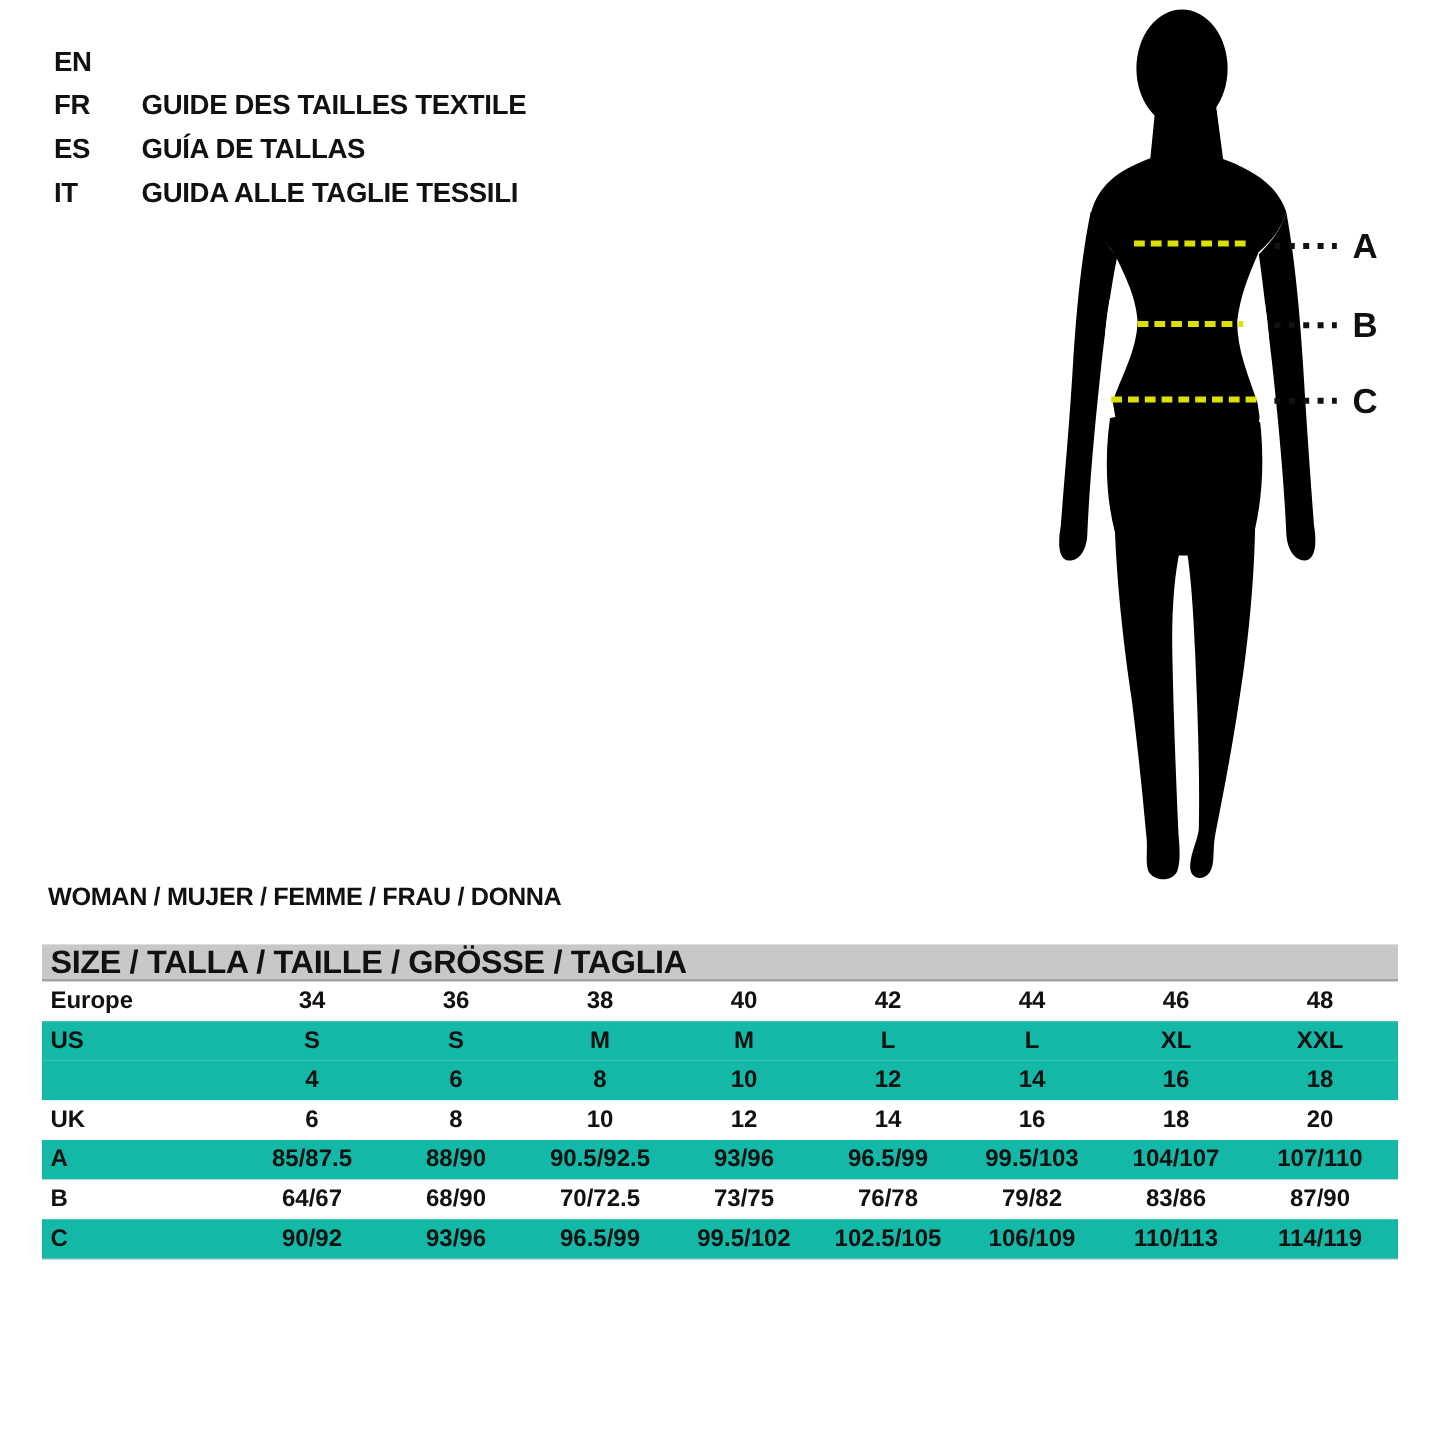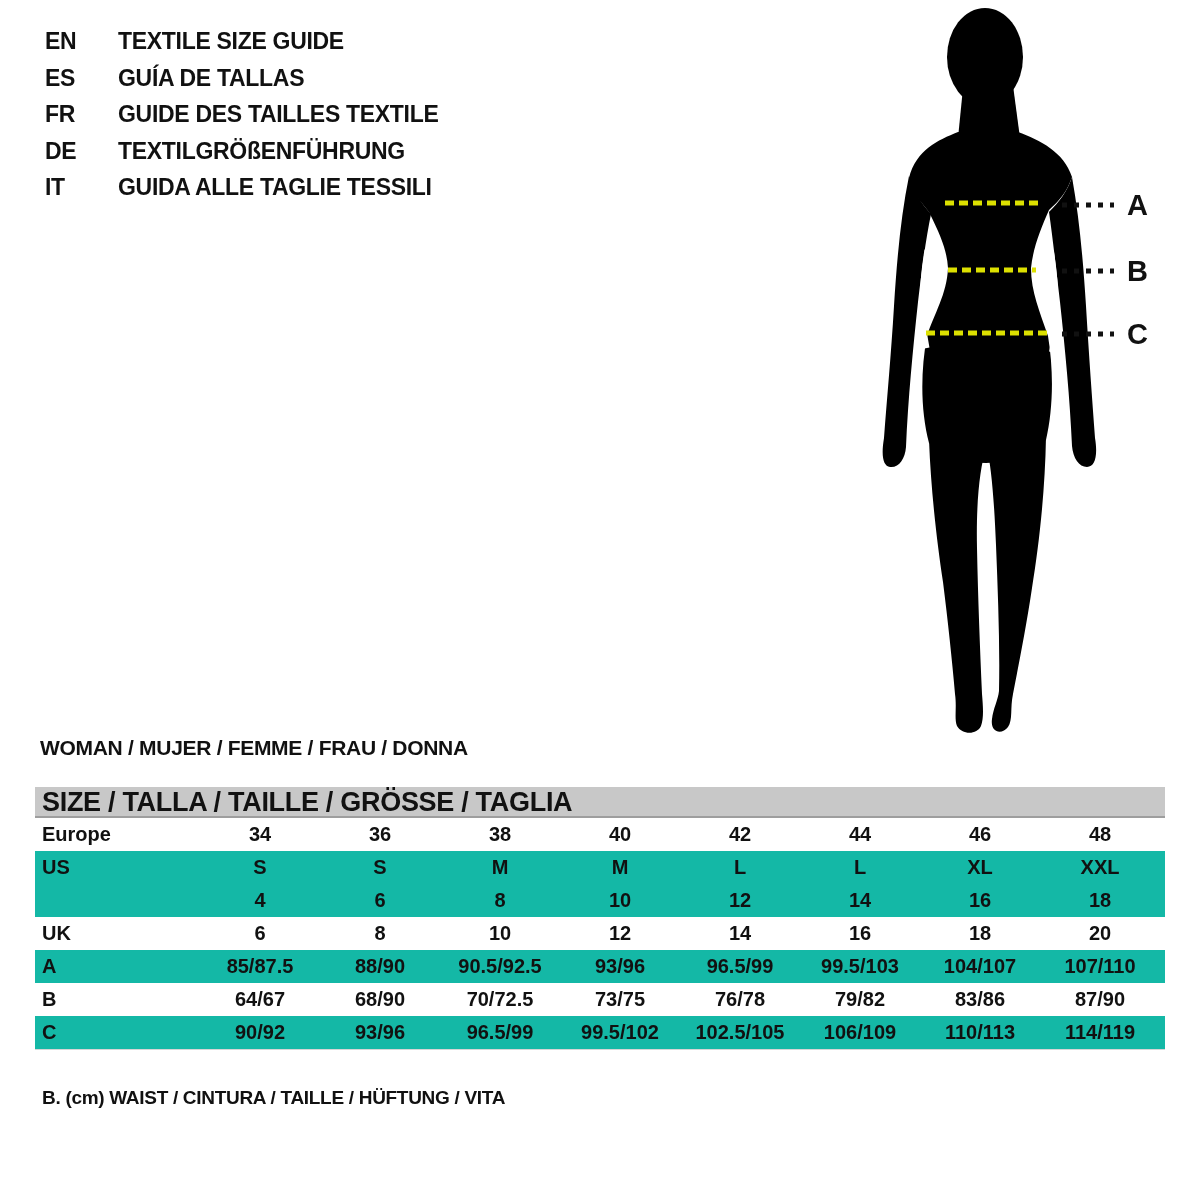--- a/index.html
+++ b/index.html
@@ -2,21 +2,21 @@
 <html><head>
 <meta charset="utf-8">
 <style>
   html,body{margin:0;padding:0;background:#fff;}
   .canvas{
     position:relative;width:1200px;height:1200px;background:#ffffff;overflow:hidden;
     font-family:"Liberation Sans",sans-serif;color:#111;
   }
   
   .lang-block{position:absolute;left:45px;top:28px;}
-  .lang-row{display:flex;height:36.5px;align-items:flex-start;}
+  .lang-row{display:flex;height:36.5px;align-items:flex-end;}
   .lang-code{width:73px;font-size:23px;font-weight:bold;letter-spacing:-0.3px;}
   .lang-label{font-size:23px;font-weight:bold;letter-spacing:-0.3px;white-space:nowrap;}
   
   .figure-wrap{position:absolute;left:850px;top:0;width:350px;height:740px;}
   .figure-wrap svg{display:block;width:100%;height:100%;}
   
   .section-title{position:absolute;left:40px;top:736px;font-size:21px;font-weight:bold;letter-spacing:-0.3px;white-space:nowrap;}
   
   .size-table{position:absolute;left:35px;top:787px;width:1130px;border-bottom:1px solid #d6d6d6;}
   .size-table-header{
@@ -33,37 +33,32 @@
 </style>
 </head>
 <body>
 
 <div class="canvas">
 
   <div class="lang-block">
 
       <div class="lang-row">
         <span class="lang-code">EN</span>
-        <span class="lang-label">TEXTILE SIZE GUIDE</span>
+      </div>
+
+      <div class="lang-row">
+        <span class="lang-code">FR</span>
+        <span class="lang-label">GUIDE DES TAILLES TEXTILE</span>
       </div>
 
       <div class="lang-row">
         <span class="lang-code">ES</span>
         <span class="lang-label">GUÍA DE TALLAS</span>
       </div>
 
-      <div class="lang-row">
-        <span class="lang-code">FR</span>
-        <span class="lang-label">GUIDE DES TAILLES TEXTILE</span>
-      </div>
-
-      <div class="lang-row">
-        <span class="lang-code">DE</span>
-        <span class="lang-label">TEXTILGRÖßENFÜHRUNG</span>
-      </div>
 
       <div class="lang-row">
         <span class="lang-code">IT</span>
         <span class="lang-label">GUIDA ALLE TAGLIE TESSILI</span>
       </div>
     </div>
 
   <div class="figure-wrap">
     <svg viewBox="0 0 350 740" xmlns="http://www.w3.org/2000/svg">
       <g fill="#000000">
@@ -223,17 +218,16 @@
           <span class="t-cell">106/109</span>
           <span class="t-cell">110/113</span>
           <span class="t-cell">114/119</span>
         </div>
       </div>
   </div>
 
   <div class="legend">
 
 
-      <div class="legend-item">B. (cm) WAIST / CINTURA / TAILLE / HÜFTUNG / VITA</div>
 
     </div>
 
 </div>
 
 </body></html>

